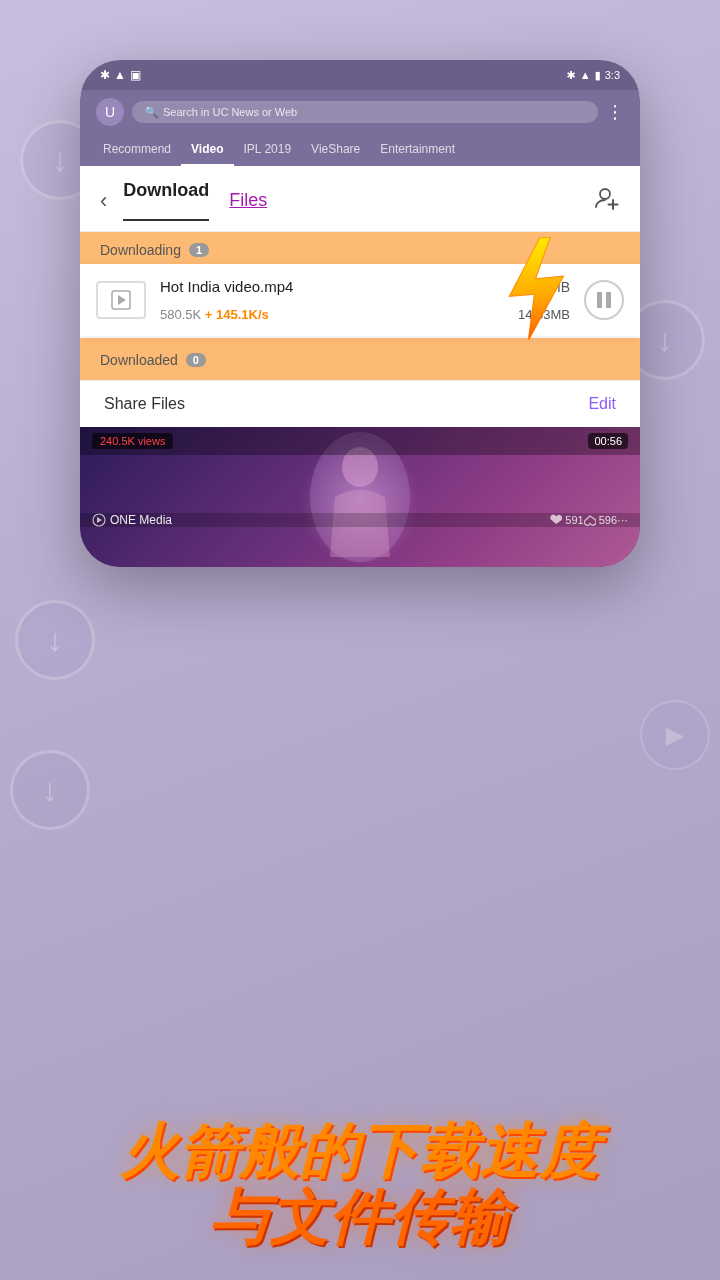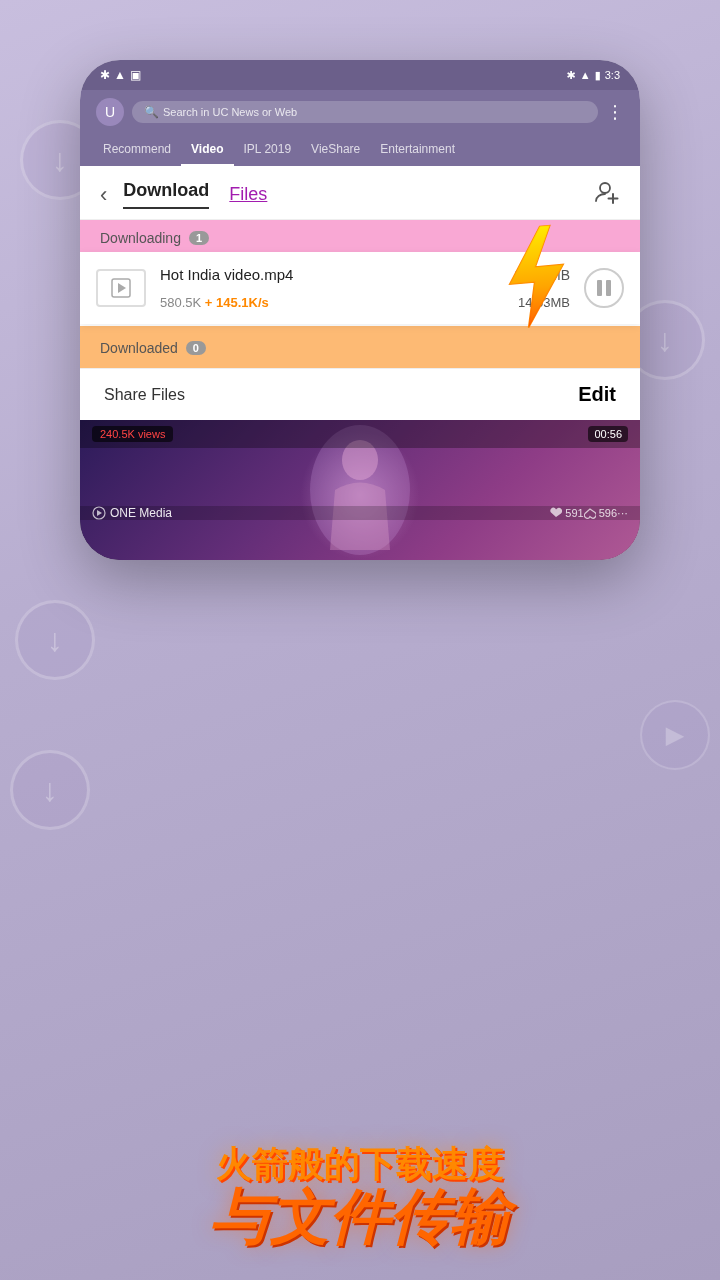--- a/index.html
+++ b/index.html
@@ -161,21 +161,21 @@
       font-size: 22px;
       color: #555;
       margin-right: 16px;
       font-weight: 300;
     }
 
     .tab-download {
       font-size: 18px;
       font-weight: 600;
       color: #222;
-      padding-bottom: 6px;
+      padding-bottom: 18px;
       border-bottom: 2px solid #333;
       margin-right: 20px;
     }
 
     .tab-files {
       font-size: 18px;
       color: #a21caf;
       text-decoration: underline;
     }
 
@@ -187,21 +187,21 @@
     }
 
     
     .section-label {
       padding: 10px 20px 6px;
       font-size: 14px;
       color: #555;
       display: flex;
       align-items: center;
       gap: 8px;
-      background: #f9a8d4;
+      background: #fdba74;
     }
 
     .count-badge {
       background: #999;
       color: white;
       border-radius: 10px;
       font-size: 11px;
       padding: 1px 7px;
       font-weight: 600;
     }
@@ -314,23 +314,23 @@
       border-top: 1px solid #eee;
     }
 
     .share-files-btn {
       font-size: 16px;
       font-weight: 500;
       color: #333;
     }
 
     .edit-btn {
-      font-size: 20px;
-      font-weight: 700;
-      color: #000000;
+      font-size: 16px;
+      font-weight: 400;
+      color: #8b5cf6;
     }
 
     
     .video-content {
       background: #1a1a2e;
       height: 140px;
       position: relative;
       overflow: hidden;
     }
 
@@ -418,22 +418,23 @@
       position: absolute;
       bottom: 30px;
       left: 0;
       right: 0;
       text-align: center;
       z-index: 20;
       padding: 0 40px;
     }
 
     .bottom-text-line1 {
-      font-size: 36px;
+      font-size: 60px;
       font-weight: 900;
+      font-style: italic;
       color: #ff8800;
       text-shadow: 2px 2px 0 #ff4400, 0 0 20px rgba(255,136,0,0.5);
       line-height: 1.1;
       font-family: 'Arial Black', sans-serif;
     }
 
     .bottom-text-line2 {
       font-size: 60px;
       font-weight: 900;
       font-style: italic;

